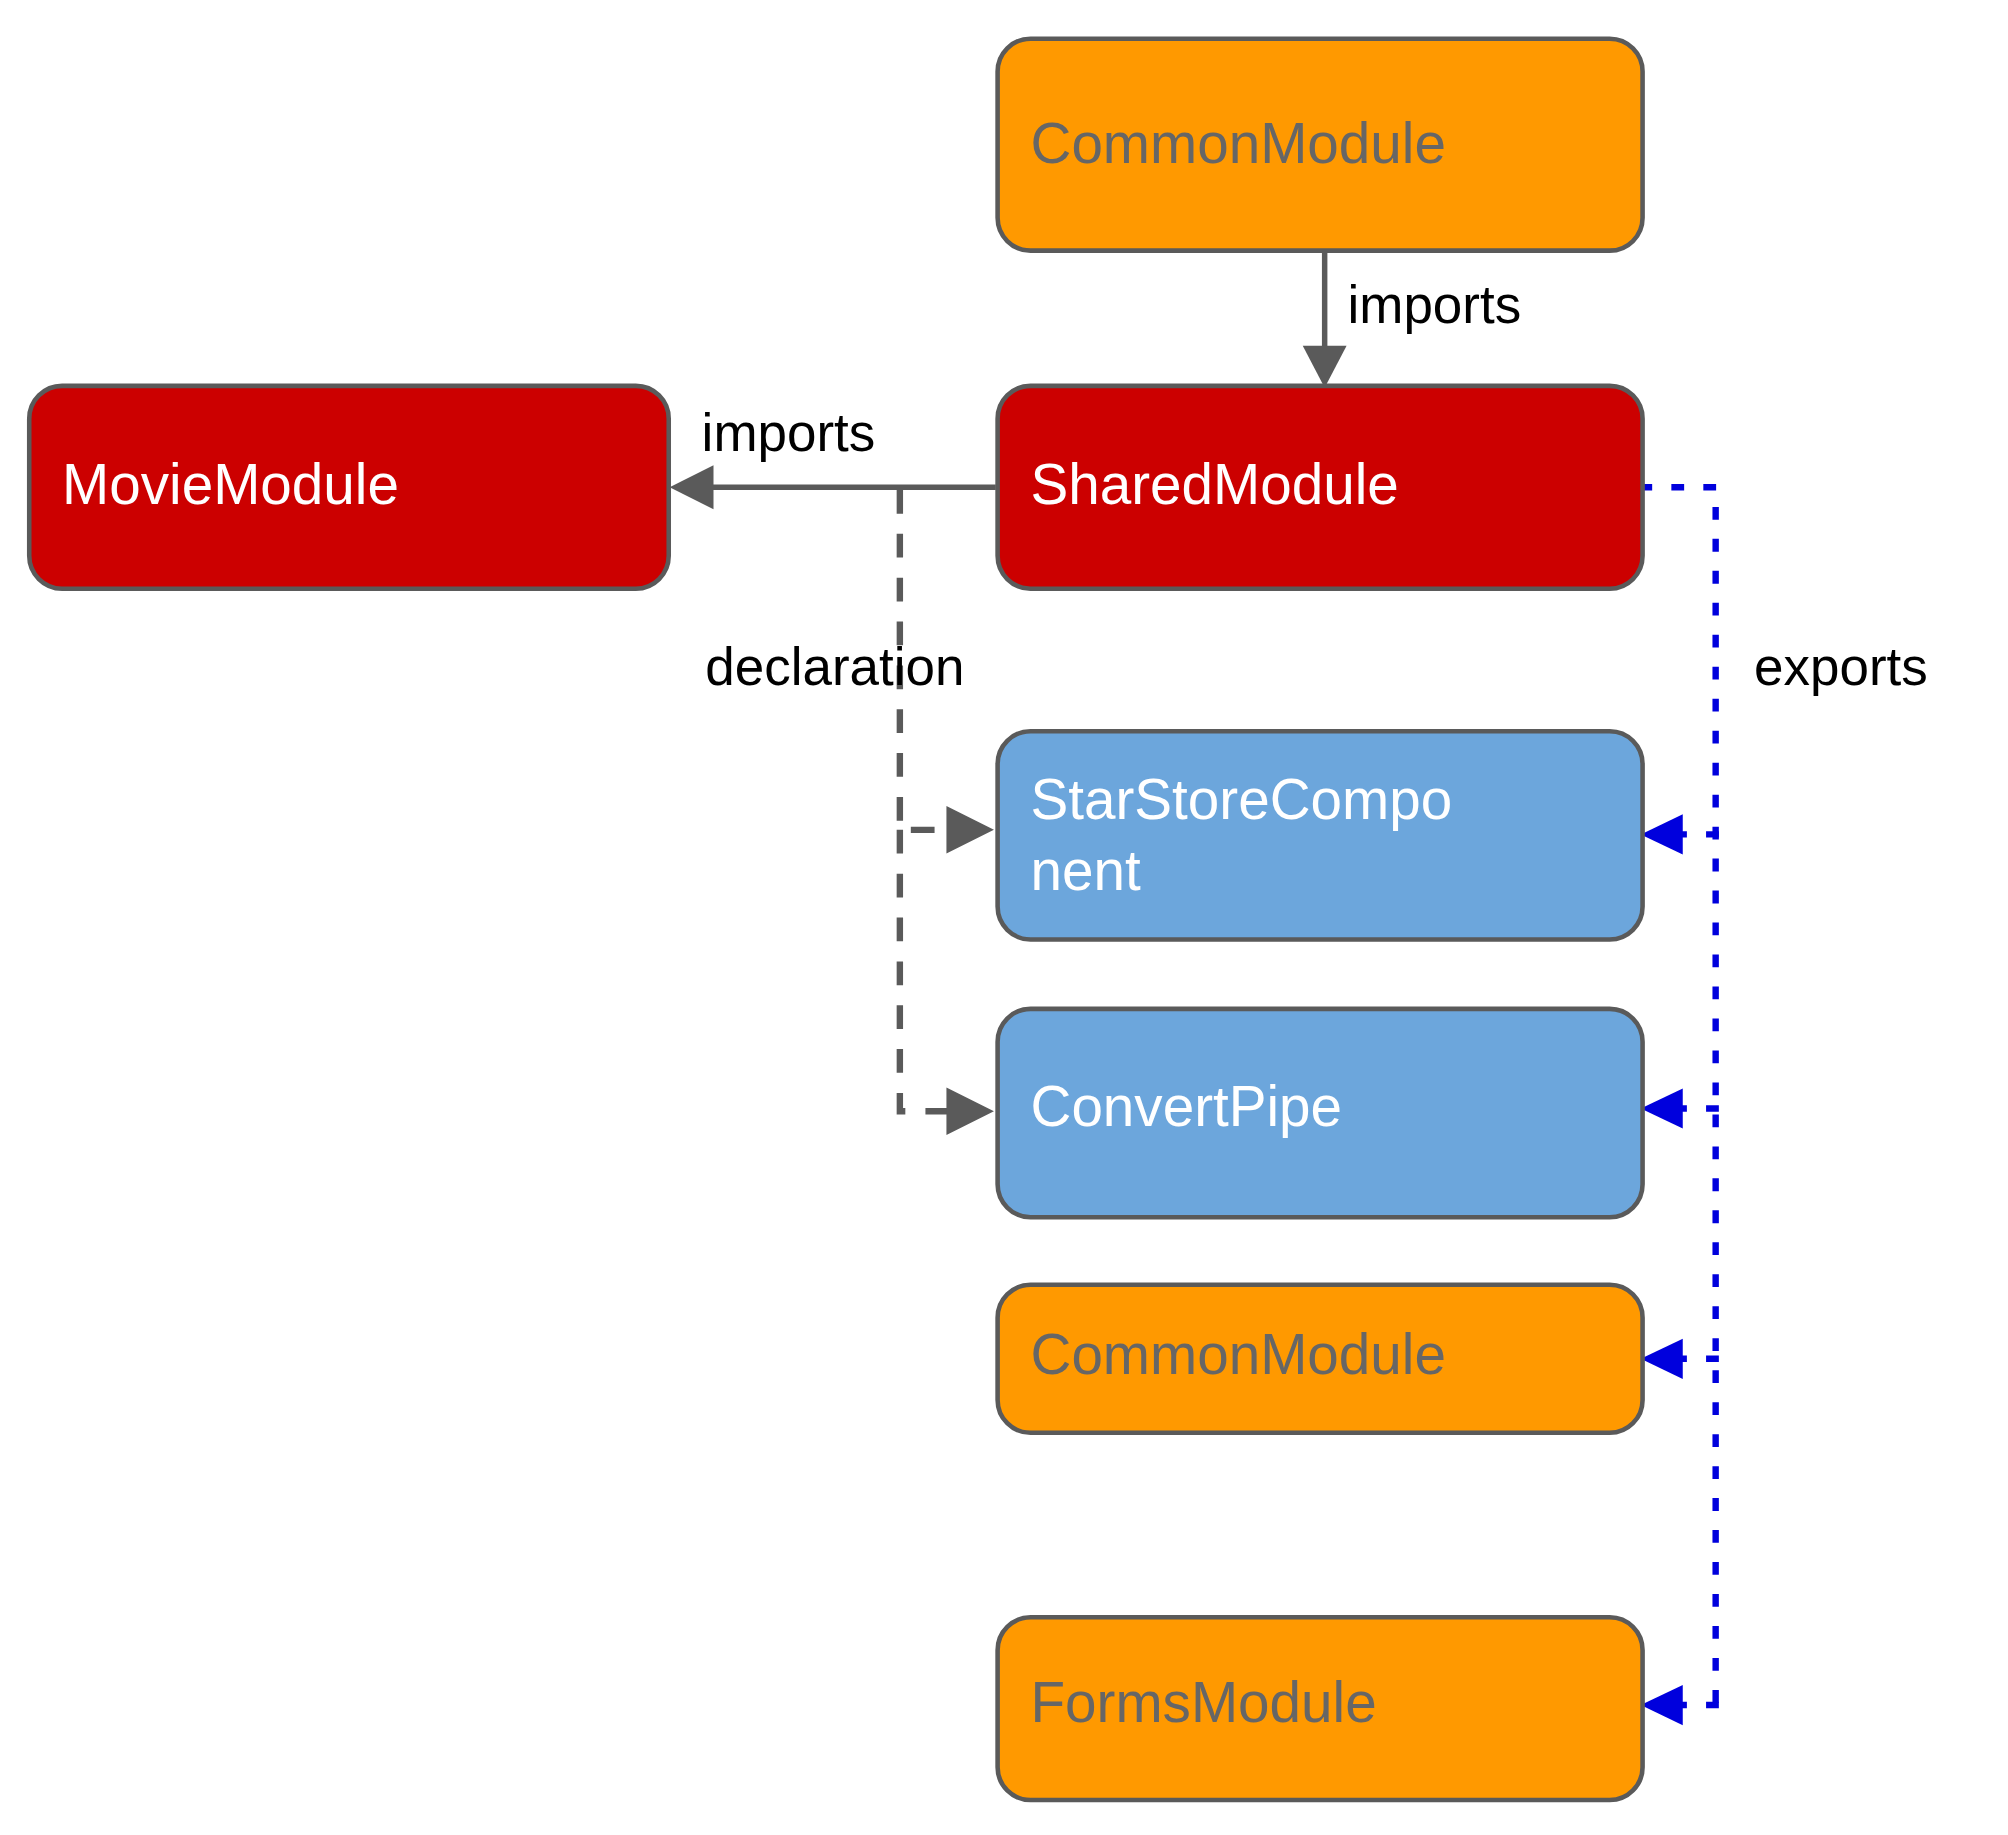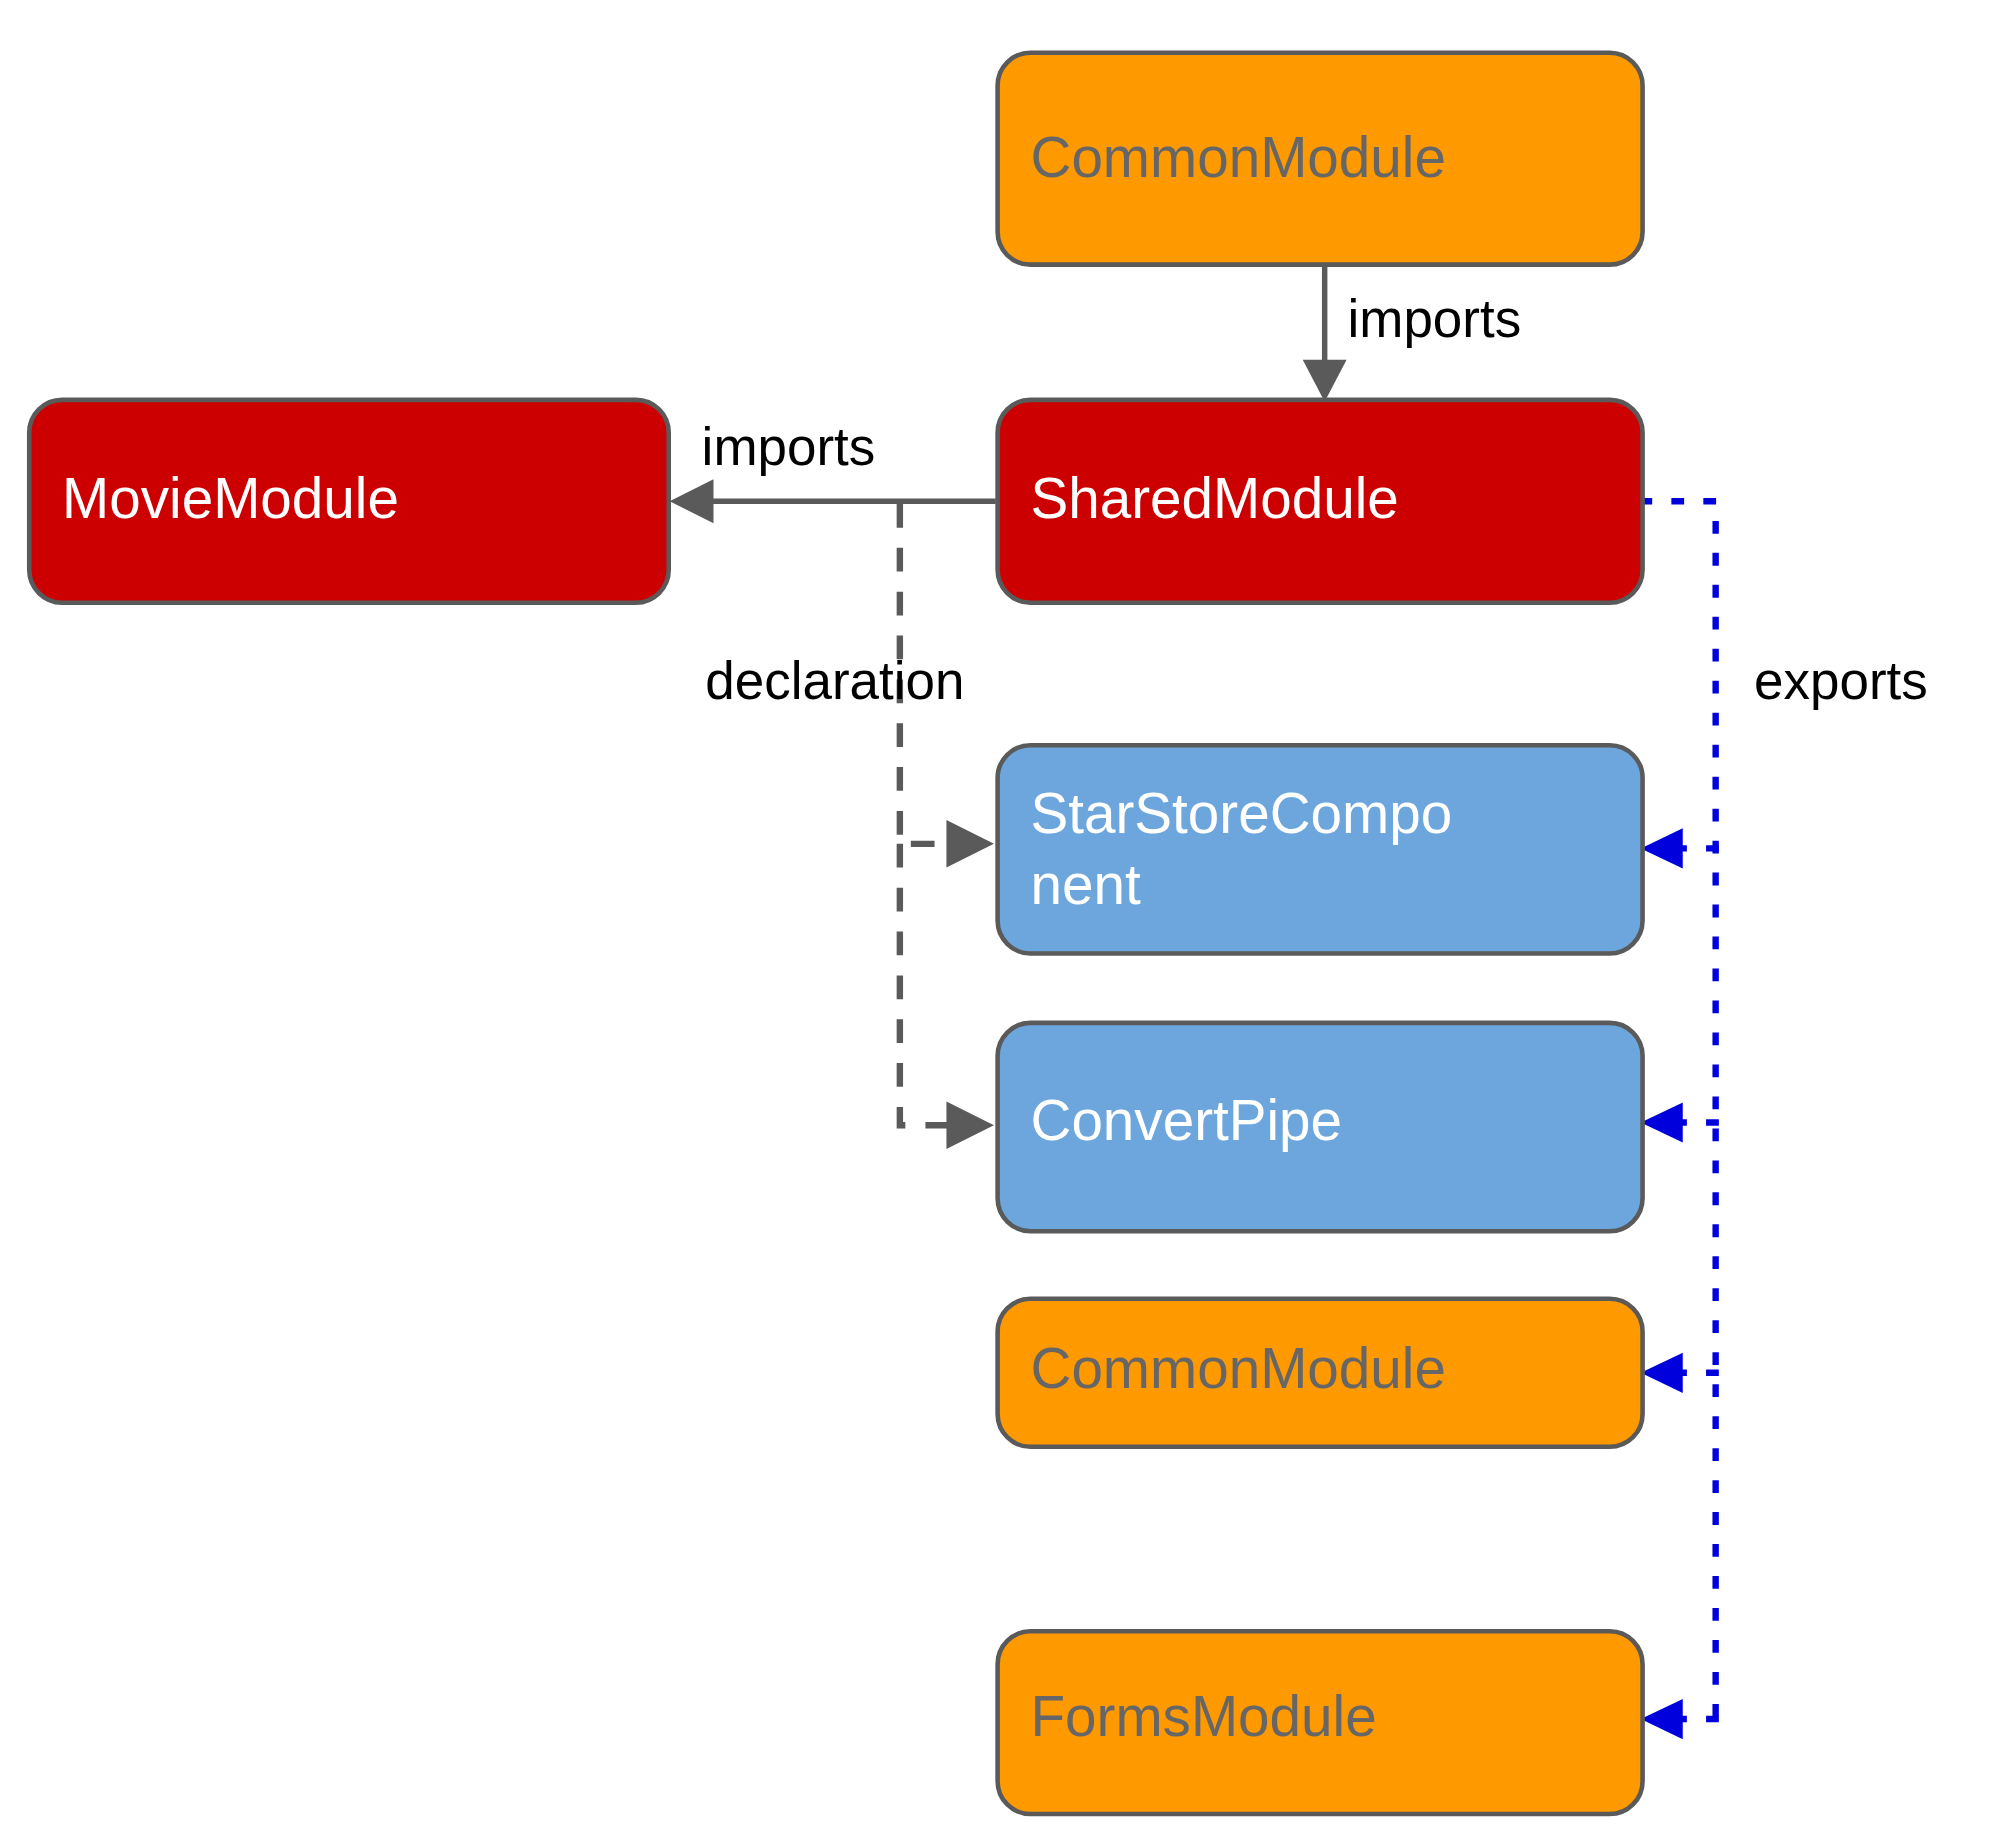--- a/index.html
+++ b/index.html
@@ -10,21 +10,20 @@
   body {
     width: 2008px;
     height: 1836px;
     font-family: "Liberation Sans", sans-serif;
     overflow: hidden;
   }
   #diagram-root {
     position: relative;
     width: 2008px;
     height: 1812px;
-    margin-top: 14px;
   }
   svg#diagram-svg {
     display: block;
     width: 2008px;
     height: 1836px;
   }
   .node-box {
     stroke: #5a5a5a;
     stroke-width: 5;
   }

